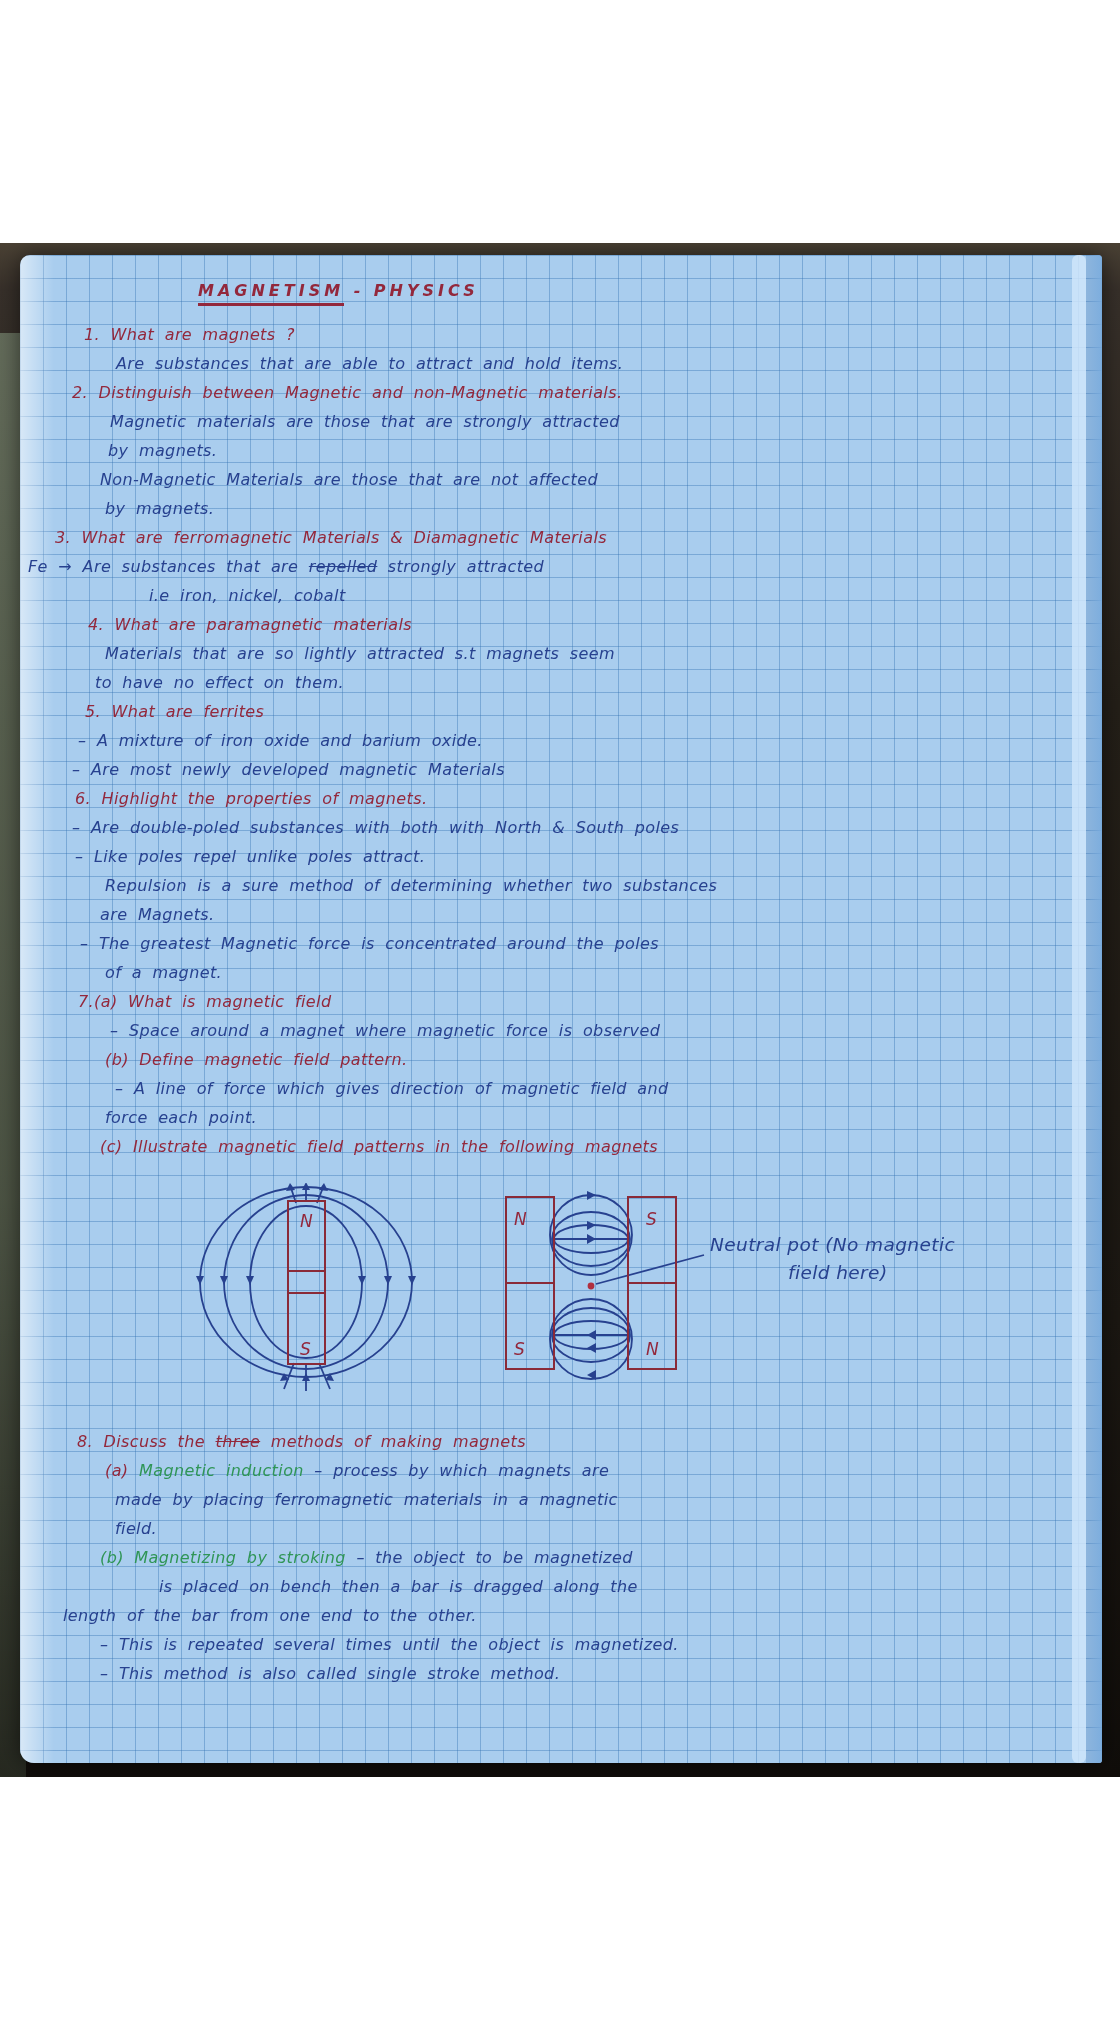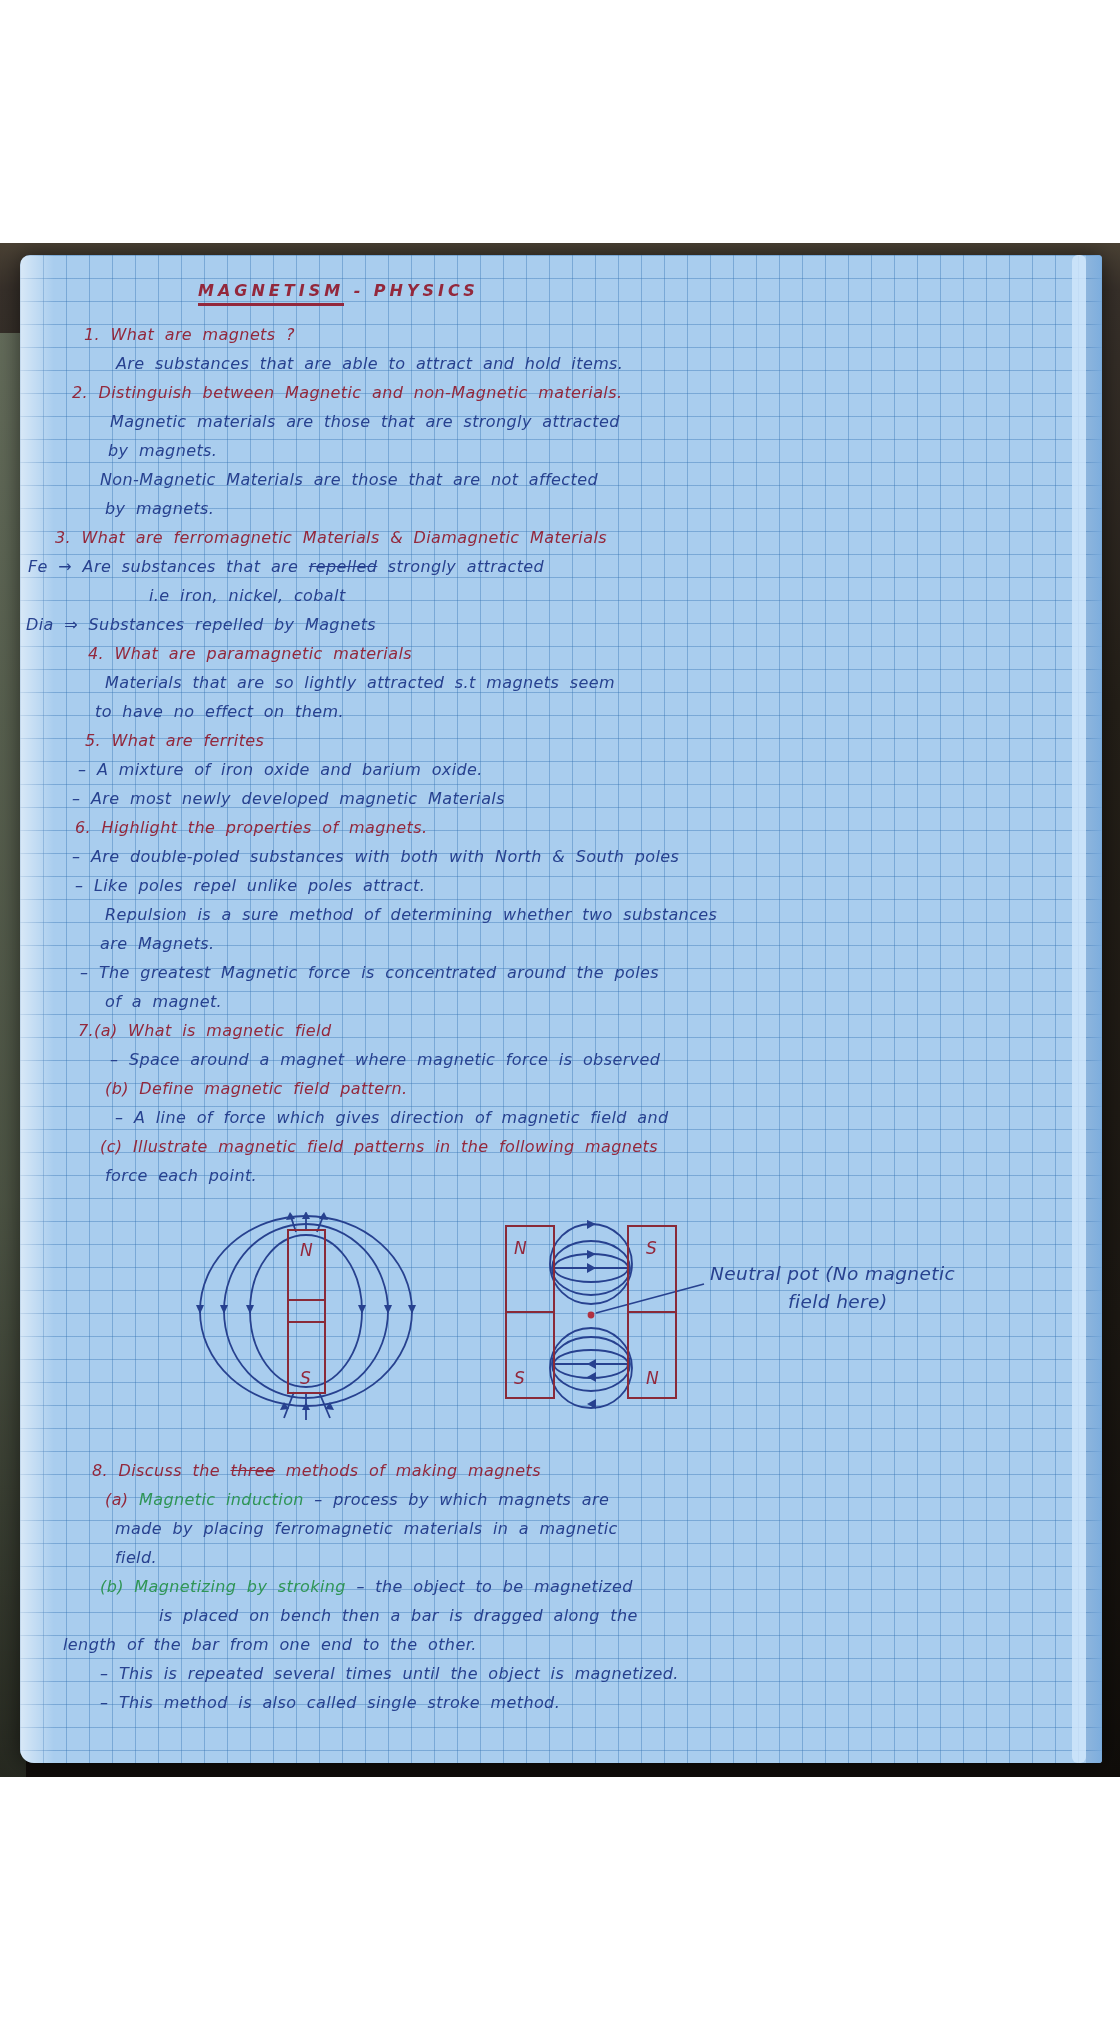--- a/index.html
+++ b/index.html
@@ -84,40 +84,39 @@
           <div class="line" style="padding-left: 64px;"><span class="ink-red">1. What are magnets ?</span></div>
           <div class="line" style="padding-left: 96px;"><span class="ink-blue">Are substances that are able to attract and hold items.</span></div>
           <div class="line" style="padding-left: 52px;"><span class="ink-red">2. Distinguish between Magnetic and non-Magnetic materials.</span></div>
           <div class="line" style="padding-left: 90px;"><span class="ink-blue">Magnetic materials are those that are strongly attracted</span></div>
           <div class="line" style="padding-left: 88px;"><span class="ink-blue">by magnets.</span></div>
           <div class="line" style="padding-left: 80px;"><span class="ink-blue">Non-Magnetic Materials are those that are not affected</span></div>
           <div class="line" style="padding-left: 85px;"><span class="ink-blue">by magnets.</span></div>
           <div class="line" style="padding-left: 35px;"><span class="ink-red">3. What are ferromagnetic Materials &amp; Diamagnetic Materials</span></div>
           <div class="line" style="padding-left: 8px;"><span class="ink-blue">Fe → Are substances that are </span><span class="ink-blue strike">repelled</span><span class="ink-blue"> strongly attracted</span></div>
           <div class="line" style="padding-left: 85px; margin-left: 44px;"><span class="ink-blue">i.e iron, nickel, cobalt</span></div>
-          <div class="line" style="padding-left: 6px;"><span class="ink-blue">Dia ⇒ Substances repelled by Magnets</span></div>
           <div class="line" style="padding-left: 68px;"><span class="ink-red">4. What are paramagnetic materials</span></div>
           <div class="line" style="padding-left: 85px;"><span class="ink-blue">Materials that are so lightly attracted s.t magnets seem</span></div>
           <div class="line" style="padding-left: 75px;"><span class="ink-blue">to have no effect on them.</span></div>
           <div class="line" style="padding-left: 65px;"><span class="ink-red">5. What are ferrites</span></div>
           <div class="line" style="padding-left: 58px;"><span class="ink-blue">– A mixture of iron oxide and barium oxide.</span></div>
           <div class="line" style="padding-left: 52px;"><span class="ink-blue">– Are most newly developed magnetic Materials</span></div>
           <div class="line" style="padding-left: 55px;"><span class="ink-red">6. Highlight the properties of magnets.</span></div>
           <div class="line" style="padding-left: 52px;"><span class="ink-blue">– Are double-poled substances with both with North &amp; South poles</span></div>
           <div class="line" style="padding-left: 55px;"><span class="ink-blue">– Like poles repel unlike poles attract.</span></div>
           <div class="line" style="padding-left: 85px;"><span class="ink-blue">Repulsion is a sure method of determining whether two substances</span></div>
           <div class="line" style="padding-left: 80px;"><span class="ink-blue">are Magnets.</span></div>
           <div class="line" style="padding-left: 60px;"><span class="ink-blue">– The greatest Magnetic force is concentrated around the poles</span></div>
           <div class="line" style="padding-left: 85px;"><span class="ink-blue">of a magnet.</span></div>
           <div class="line" style="padding-left: 58px;"><span class="ink-red">7.(a) What is magnetic field</span></div>
           <div class="line" style="padding-left: 90px;"><span class="ink-blue">– Space around a magnet where magnetic force is observed</span></div>
           <div class="line" style="padding-left: 85px;"><span class="ink-red">(b) Define magnetic field pattern.</span></div>
           <div class="line" style="padding-left: 95px;"><span class="ink-blue">– A line of force which gives direction of magnetic field and</span></div>
+          <div class="line" style="padding-left: 85px;"><span class="ink-blue">force each point.</span></div>
           <div class="line" style="padding-left: 80px;"><span class="ink-red">(c) Illustrate magnetic field patterns in the following magnets</span></div>
-          <div class="line" style="padding-left: 85px;"><span class="ink-blue">force each point.</span></div>
         </div>
 
       <div class="diagram-block">
         <svg width="860" height="218" viewBox="0 0 860 218">
 
           <g stroke="#27418f" stroke-width="1.8" fill="none">
             <ellipse cx="168" cy="99" rx="56" ry="76"></ellipse>
             <ellipse cx="168" cy="99" rx="82" ry="87"></ellipse>
             <ellipse cx="168" cy="99" rx="106" ry="95"></ellipse>
 
@@ -180,21 +179,21 @@
           <text x="376" y="42" class="svg-pole">N</text>
           <text x="376" y="172" class="svg-pole">S</text>
           <text x="508" y="42" class="svg-pole">S</text>
           <text x="508" y="172" class="svg-pole">N</text>
           <text x="572" y="68" class="svg-note">Neutral pot (No magnetic</text>
           <text x="650" y="96" class="svg-note">field here)</text>
         </svg>
       </div>
 
       <div id="lines-bottom">
-          <div class="line" style="padding-left: 72px;"><span class="ink-red">8. Discuss the </span><span class="ink-red strike">three</span><span class="ink-red"> methods of making magnets</span></div>
+          <div class="line" style="padding-left: 57px;"><span class="ink-red">8. Discuss the </span><span class="ink-red strike">three</span><span class="ink-red"> methods of making magnets</span></div>
           <div class="line" style="padding-left: 85px;"><span class="ink-red">(a) </span><span class="ink-green">Magnetic induction</span><span class="ink-blue"> – process by which magnets are</span></div>
           <div class="line" style="padding-left: 95px;"><span class="ink-blue">made by placing ferromagnetic materials in a magnetic</span></div>
           <div class="line" style="padding-left: 95px;"><span class="ink-blue">field.</span></div>
           <div class="line" style="padding-left: 80px;"><span class="ink-green">(b) </span><span class="ink-green">Magnetizing by stroking</span><span class="ink-blue"> – the object to be magnetized</span></div>
           <div class="line" style="padding-left: 95px; margin-left: 44px;"><span class="ink-blue">is placed on bench then a bar is dragged along the</span></div>
           <div class="line" style="padding-left: 43px;"><span class="ink-blue">length of the bar from one end to the other.</span></div>
           <div class="line" style="padding-left: 80px;"><span class="ink-blue">– This is repeated several times until the object is magnetized.</span></div>
           <div class="line" style="padding-left: 80px;"><span class="ink-blue">– This method is also called single stroke method.</span></div>
         </div>
 

